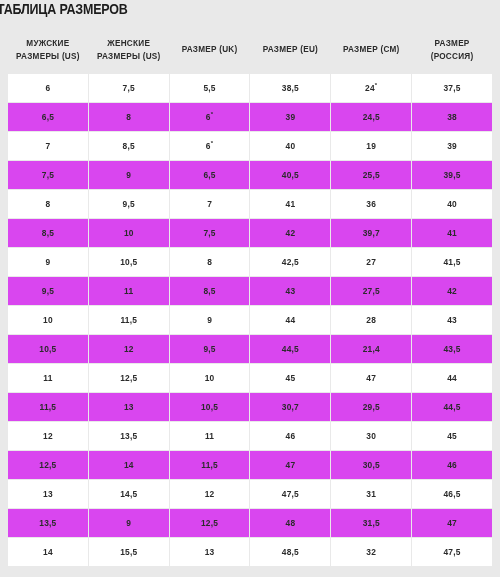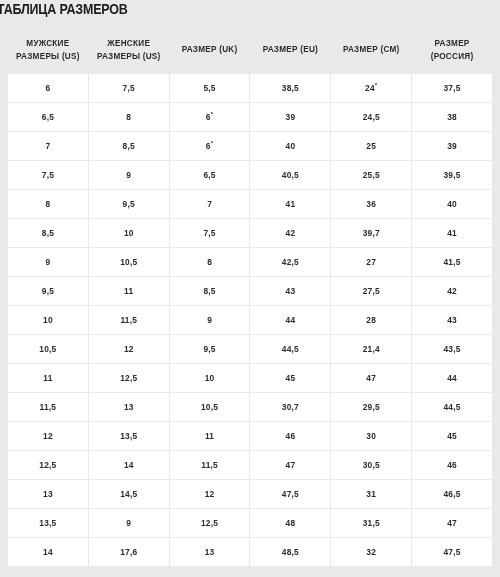--- a/index.html
+++ b/index.html
@@ -65,21 +65,21 @@
     height: 28px;
     padding: 0;
     border: none;
     letter-spacing: 0.2px;
   }
 
   tr.row-odd td {
     background: #ffffff;
   }
   tr.row-even td {
-    background: #ffffff;
+    background: #d946ef;
   }
 
   sup.mark {
     font-size: 6px;
     vertical-align: super;
     line-height: 0;
   }
 </style>
 </head>
 <body>
@@ -113,21 +113,21 @@
           <td>6<sup class="mark">*</sup></td>
           <td>39</td>
           <td>24,5</td>
           <td>38</td>
         </tr>
         <tr class="row-odd">
           <td>7</td>
           <td>8,5</td>
           <td>6<sup class="mark">*</sup></td>
           <td>40</td>
-          <td>25</td>
+          <td>19</td>
           <td>39</td>
         </tr>
         <tr class="row-even">
           <td>7,5</td>
           <td>9</td>
           <td>6,5</td>
           <td>40,5</td>
           <td>25,5</td>
           <td>39,5</td>
         </tr>
@@ -222,21 +222,21 @@
         <tr class="row-even">
           <td>13,5</td>
           <td>9</td>
           <td>12,5</td>
           <td>48</td>
           <td>31,5</td>
           <td>47</td>
         </tr>
         <tr class="row-odd">
           <td>14</td>
-          <td>17,6</td>
+          <td>15,5</td>
           <td>13</td>
           <td>48,5</td>
           <td>32</td>
           <td>47,5</td>
         </tr>
       </tbody>
   </table>
 </div>
 
 </body></html>

